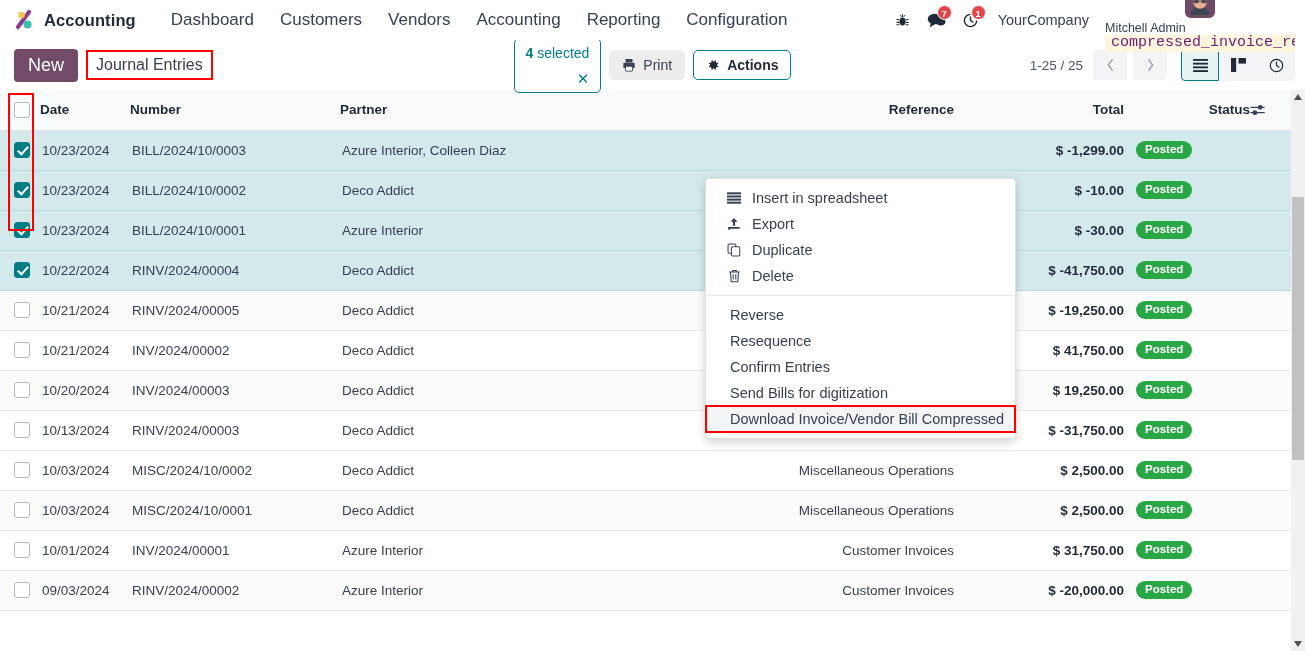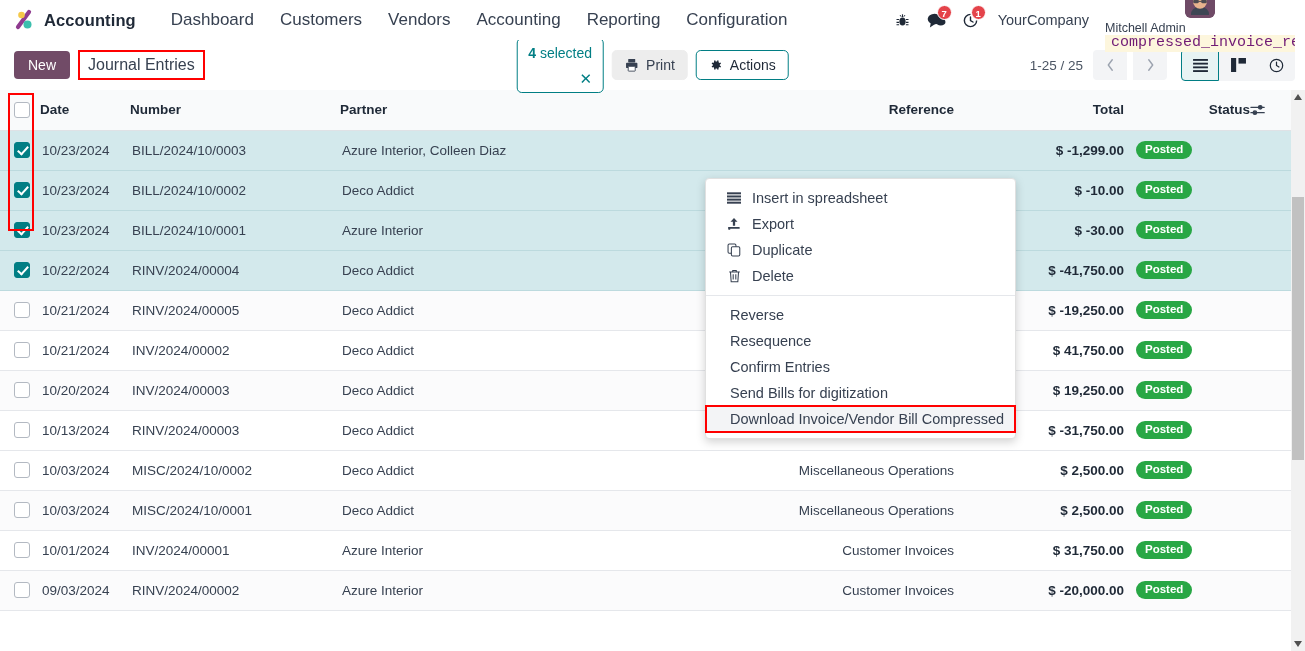--- a/index.html
+++ b/index.html
@@ -70,21 +70,21 @@
   }
 
   
   .control-panel {
     height: 50px; background: #ffffff;
     display: flex; align-items: center; padding: 0 10px 0 14px;
     position: relative; z-index: 35;
   }
   .btn-new {
     background: #714b67; color: #fff; border: none;
-    font-size: 14px; font-weight: 500;
+    font-size: 18px; font-weight: 500;
     padding: 6px 14px; border-radius: 4px; cursor: pointer;
     font-family: inherit;
   }
   .breadcrumb-wrap { margin-left: 10px; position: relative; }
   .breadcrumb {
     font-size: 16px; color: #374151; padding: 4px 8px;
     outline: 2px solid #ff0000; background: #fff;
     white-space: nowrap;
   }
 
@@ -102,21 +102,21 @@
   .sel-x { font-size: 15px; line-height: 1; }
   .btn-grey {
     display: flex; align-items: center; gap: 7px;
     background: #ededed; border: 1px solid #ededed;
     color: #374151; font-size: 14px; border-radius: 5px;
     padding: 6px 12px; cursor: pointer; font-family: inherit;
   }
   .btn-outline {
     display: flex; align-items: center; gap: 7px;
     background: #fff; border: 1px solid #017e84;
-    color: #1f2937; font-size: 14px; font-weight: 400; border-radius: 5px;
+    color: #1f2937; font-size: 14px; font-weight: 700; border-radius: 5px;
     padding: 6px 12px; cursor: pointer; font-family: inherit;
   }
 
   .cp-right {
     margin-left: auto; display: flex; align-items: center; gap: 6px;
   }
   .pager-count { font-size: 13.5px; color: #4b5563; margin-right: 4px; white-space: nowrap; }
   .pager-btn {
     width: 34px; height: 30px; background: #f3f4f6; border: none;
     display: flex; align-items: center; justify-content: center;

